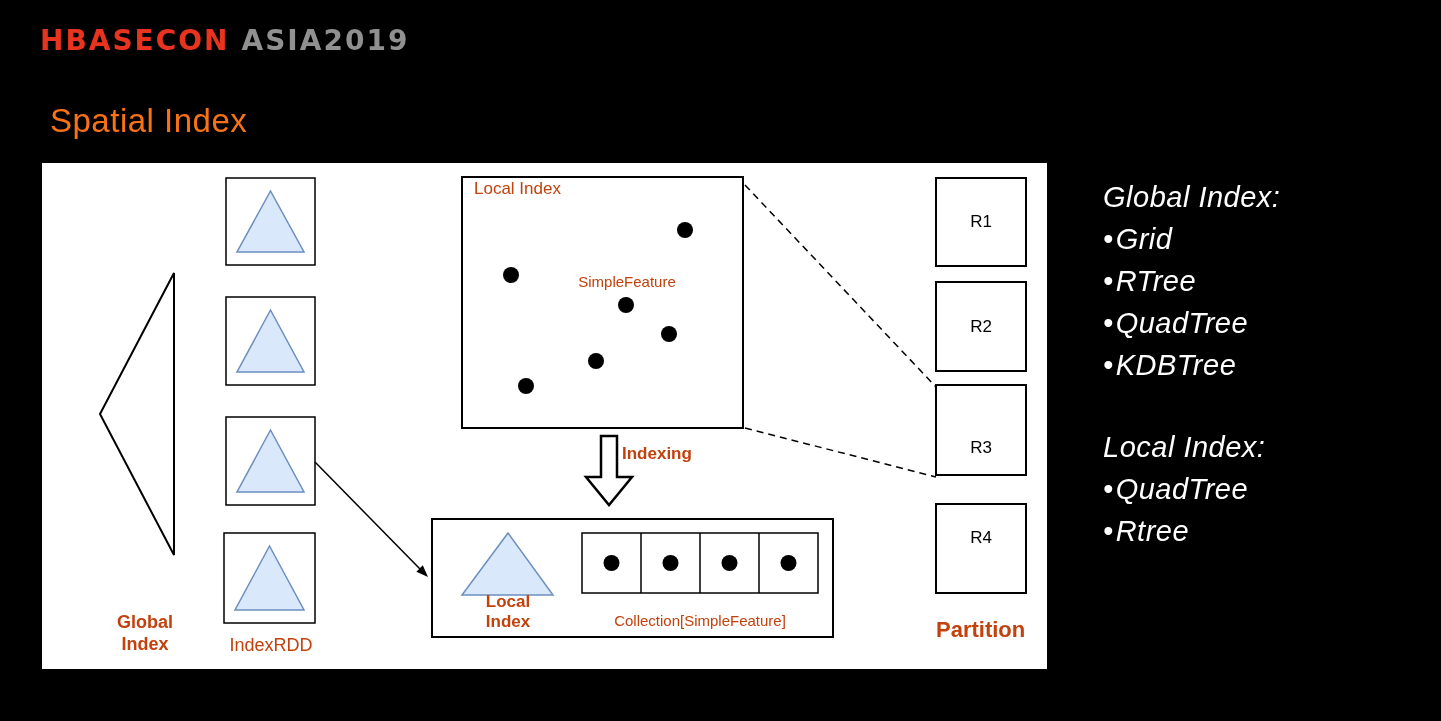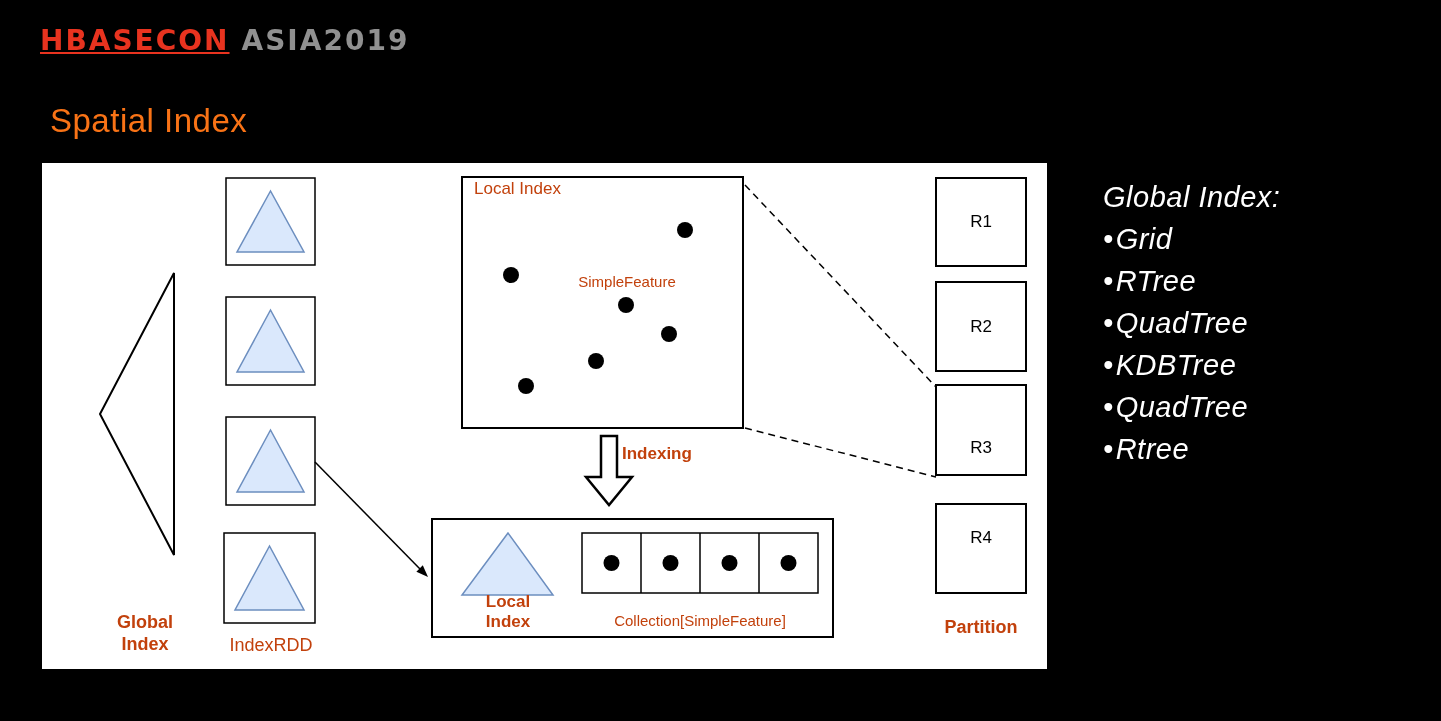--- a/index.html
+++ b/index.html
@@ -12,21 +12,21 @@
   }
   .abs{position:absolute;}
 
   
   .logo{
     left:40px;top:24px;
     font-family:"DejaVu Sans","Liberation Sans",sans-serif;
     font-weight:bold;font-size:28px;letter-spacing:2px;
     white-space:nowrap;
   }
-  .logo .primary{color:#e8331f;text-decoration:underline;}
+  .logo .primary{color:#e8331f;}
   .logo .secondary{color:#909090;margin-left:12px;}
 
   
   .slide-title{
     left:50px;top:102px;
     color:#f97316;font-size:33px;font-weight:400;letter-spacing:0.5px;
   }
 
   
   .panel{
@@ -35,21 +35,21 @@
   }
   .panel svg{position:absolute;left:0;top:0;}
 
   .lbl{position:absolute;color:#c2410c;}
 
   .local-index-box-label{left:432px;top:16px;font-size:17px;}
   .simplefeature-label{left:518px;top:110px;width:134px;font-size:15px;text-align:center;}
   .indexing-label{left:580px;top:281px;font-size:17px;font-weight:bold;}
   .bottom-local-index-label{left:426px;top:429px;width:80px;text-align:center;font-size:17px;font-weight:bold;line-height:20px;}
   .collection-label{left:540px;top:437px;width:236px;text-align:center;font-size:15px;margin-top:12px;}
-  .partition-label{left:894px;top:454px;width:90px;text-align:center;font-size:18px;font-weight:bold;}
+  .partition-label{left:894px;top:454px;width:90px;text-align:left;font-size:22px;font-weight:bold;}
   .global-index-label{left:60px;top:448px;width:86px;text-align:center;font-size:18px;font-weight:bold;line-height:22px;}
   .indexrdd-label{left:176px;top:472px;width:106px;text-align:center;font-size:18px;font-weight:normal;}
 
   .r-label{
     position:absolute;width:90px;height:88px;
     display:flex;align-items:center;justify-content:center;
     font-size:17px;color:#000;
   }
   .r1{left:894px;top:15px;}
   .r2{left:894px;top:119px;height:89px;}
@@ -139,15 +139,16 @@
   <div class="lbl indexrdd-label">IndexRDD</div>
 </div>
 
 <div class="abs side-list">
   <div>Global Index:</div>
   <div><span class="bullet">•</span><span>Grid</span></div>
   <div><span class="bullet">•</span><span>RTree</span></div>
   <div><span class="bullet">•</span><span>QuadTree</span></div>
   <div><span class="bullet">•</span><span>KDBTree</span></div>
 
+  <div class="side-group2">Local Index:</div>
   <div><span class="bullet">•</span><span>QuadTree</span></div>
   <div><span class="bullet">•</span><span>Rtree</span></div>
 </div>
 
 </body></html>

